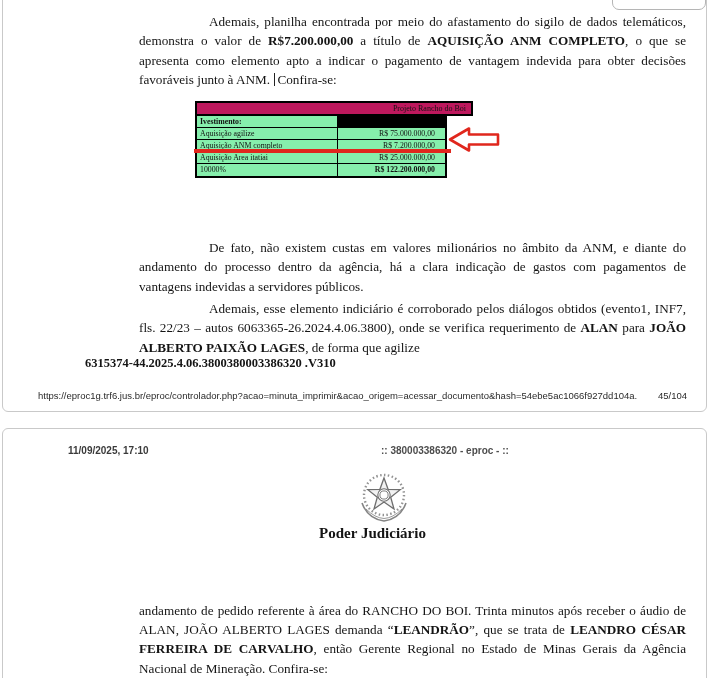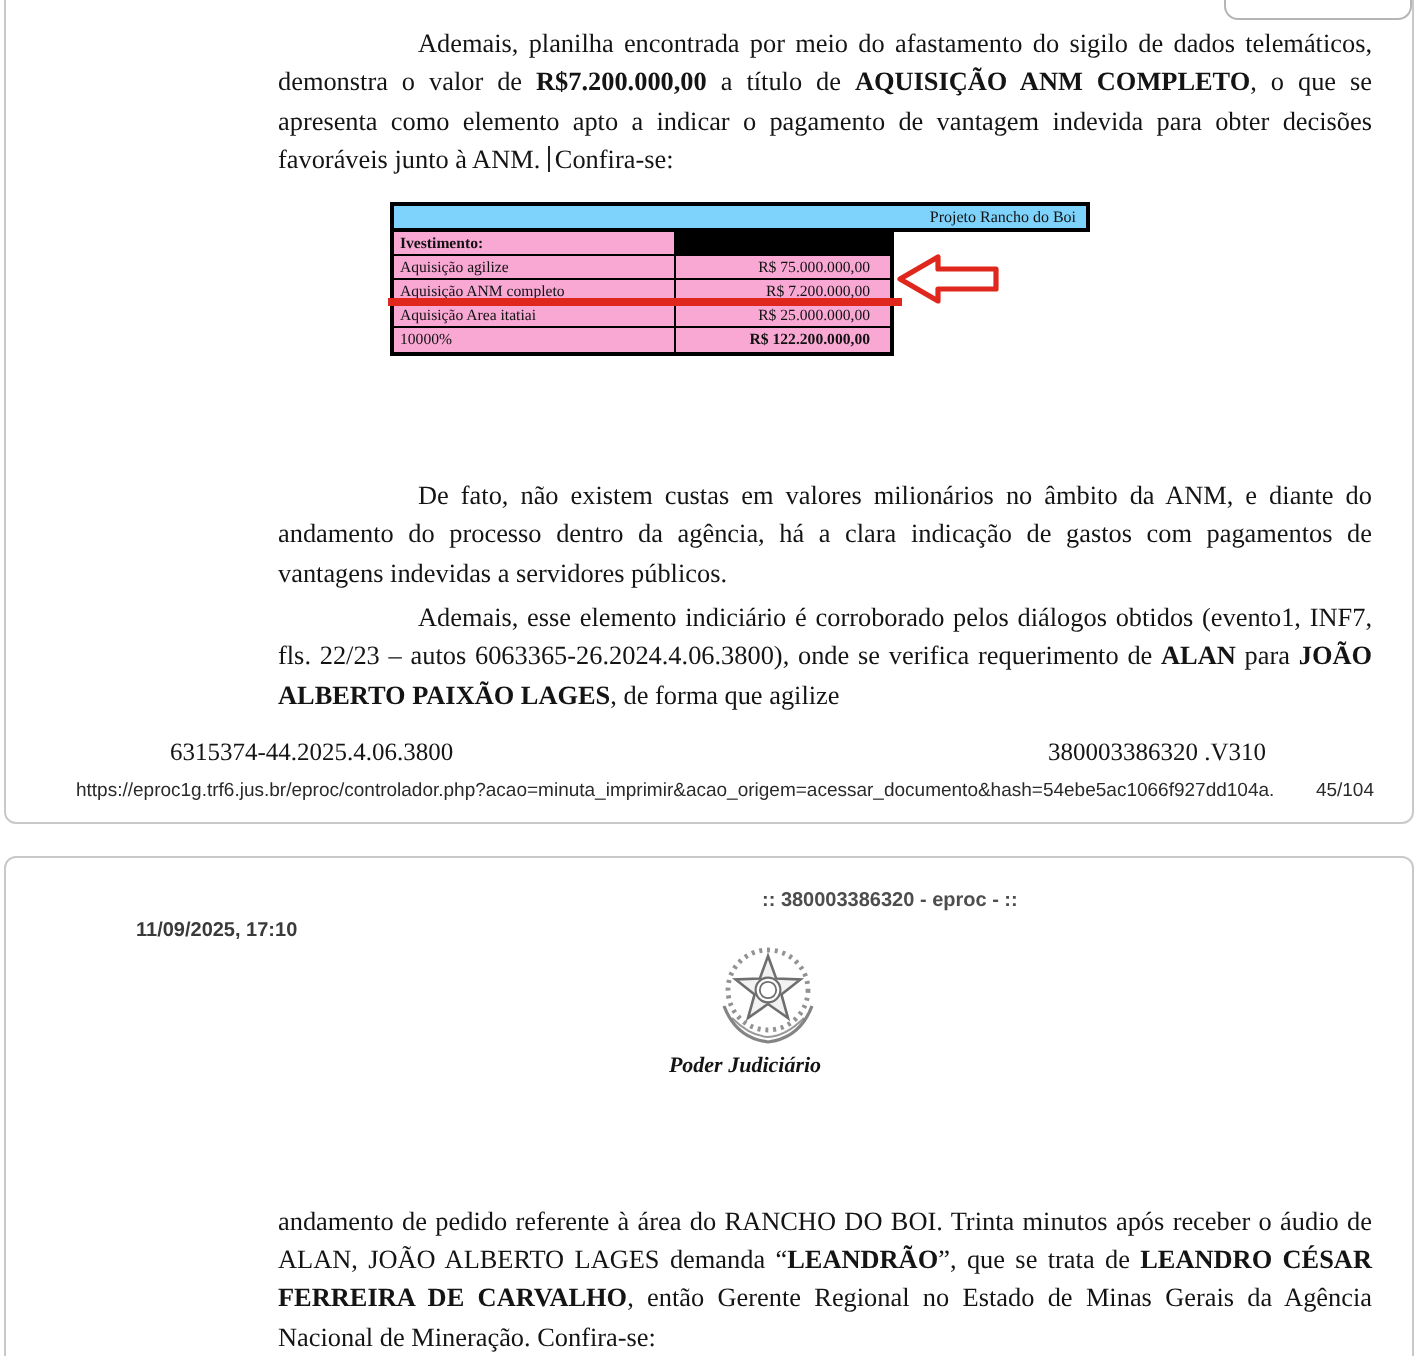--- a/index.html
+++ b/index.html
@@ -16,54 +16,54 @@
 
   
   .para { position:absolute; left:110px; width:547px; font-size:13.2px; line-height:19.4px;
           text-align:justify; color:#141414;margin-left:29px; }
   .indent { text-indent:70px; }
   .b { font-weight:bold; }
   .caret { display:inline-block; width:1px; height:13px; background:#222;
            vertical-align:-2px; margin:0 2px 0 1px; }
 
   
-  .tbl-title { position:absolute; left:195px; top:101px; width:350px; height:15px;
+  .tbl-title { position:absolute; left:195px; top:101px; width:278px; height:15px;
                border:2px solid #000; font-size:8px; line-height:11px; text-align:right;
-               padding-right:5px; background:#7dd3fc; }
+               padding-right:5px; background:#be185d; }
   .tbl-body { position:absolute; left:195px; top:114px; width:252px; border:2px solid #000;
-              background:#f9a8d4; }
+              background:#86efac; }
   .trow { display:flex; height:12px; border-bottom:1px solid #000; font-size:7.8px;
           line-height:11px; }
   .trow:last-child { border-bottom:none; }
   .trow .lbl { flex:1; padding-left:3px; border-right:1px solid #000; overflow:hidden; white-space:nowrap; }
   .trow .val { width:107px; text-align:right; padding-right:10px; overflow:hidden; white-space:nowrap; }
   .redacted { background:#000; }
 
   
   .red-line { position:absolute; left:194px; top:149px; width:257px; height:4px;
               background:var(--red,#e02b20); }
   .red-arrow { position:absolute; left:448px; top:126px; }
 
   
-  .footer-ids { position:absolute; left:85px; top:369px; width:548px; display:flex;
-                justify-content:space-between; font-size:12.5px; font-weight:normal; color:#151515; }
+  .footer-ids { position:absolute; left:85px; top:356px; width:548px; display:flex;
+                justify-content:flex-start; font-size:12.5px; font-weight:bold; color:#151515; }
   .url-row { position:absolute; left:38px; top:390px; width:649px; display:flex;
              justify-content:space-between; font-family:"Liberation Sans",sans-serif;
              font-size:9.5px; color:#2a2a2a; }
   .url-row .url { max-width:600px; overflow:hidden; white-space:nowrap; }
 
   
-  .p2-date { position:absolute; left:68px; top:460px; font-family:"Liberation Sans",sans-serif;
+  .p2-date { position:absolute; left:68px; top:445px; font-family:"Liberation Sans",sans-serif;
              font-size:10px; font-weight:600; color:#3a3a3a; }
   .p2-center { position:absolute; left:337px; top:445px; font-family:"Liberation Sans",sans-serif;
                font-size:10px; font-weight:700; color:#4d4d4d;margin-left:44px; }
   .emblem { position:absolute; left:355px; top:469px; width:58px; height:58px; }
 
   .court { position:absolute; left:85px; top:525px; width:575px; text-align:center;
-           font-weight:bold; font-size:11px; line-height:17.8px; color:#141414;font-style:italic; }
+           font-weight:bold; font-size:15px; line-height:17.8px; color:#141414; }
 </style>
 </head>
 <body>
 
 <div class="sheet" id="sheet1"></div>
 
 <div class="popup-box"></div>
 
 <div class="para indent" style="top:12px;"><span>Ademais, planilha encontrada por meio do afastamento do sigilo de dados telemáticos, demonstra o valor de </span><span class="b">R$7.200.000,00</span><span> a título de </span><span class="b">AQUISIÇÃO ANM COMPLETO</span><span>, o que se apresenta como elemento apto a indicar o pagamento de vantagem indevida para obter decisões favoráveis junto à ANM. </span><span class="caret"></span><span>Confira-se:</span></div>
 

